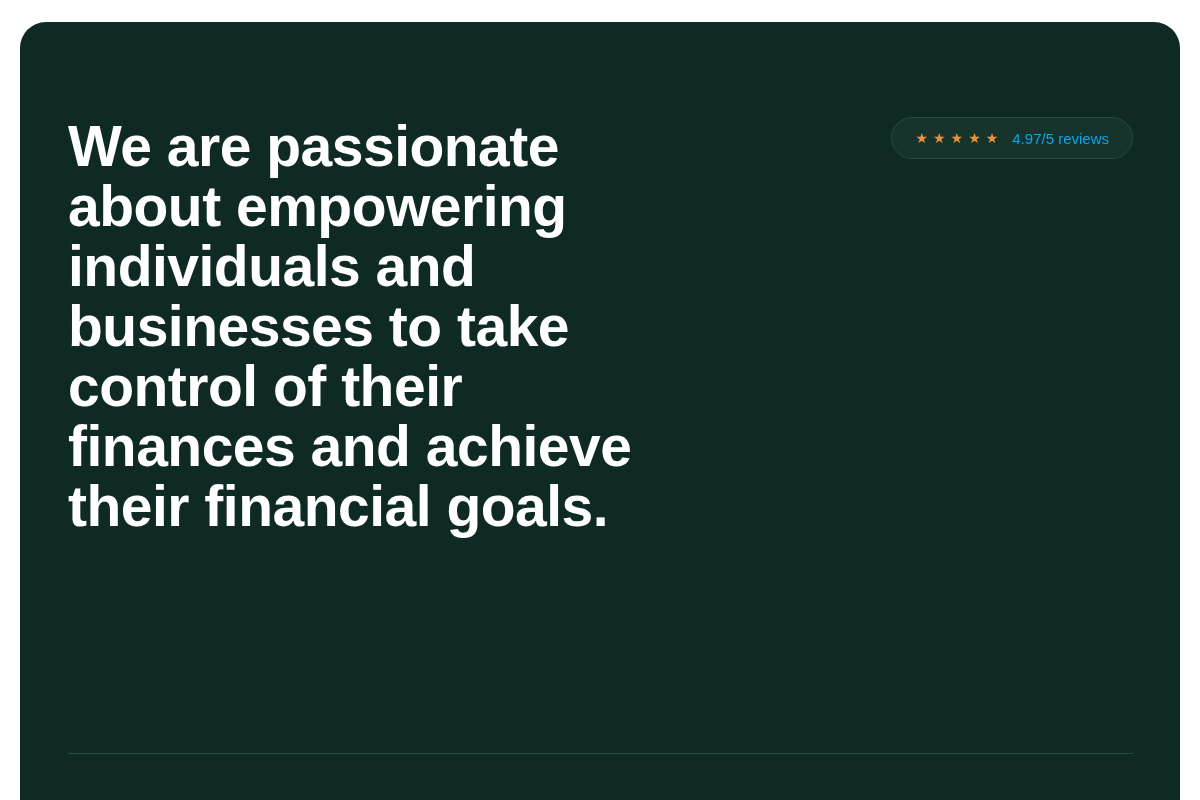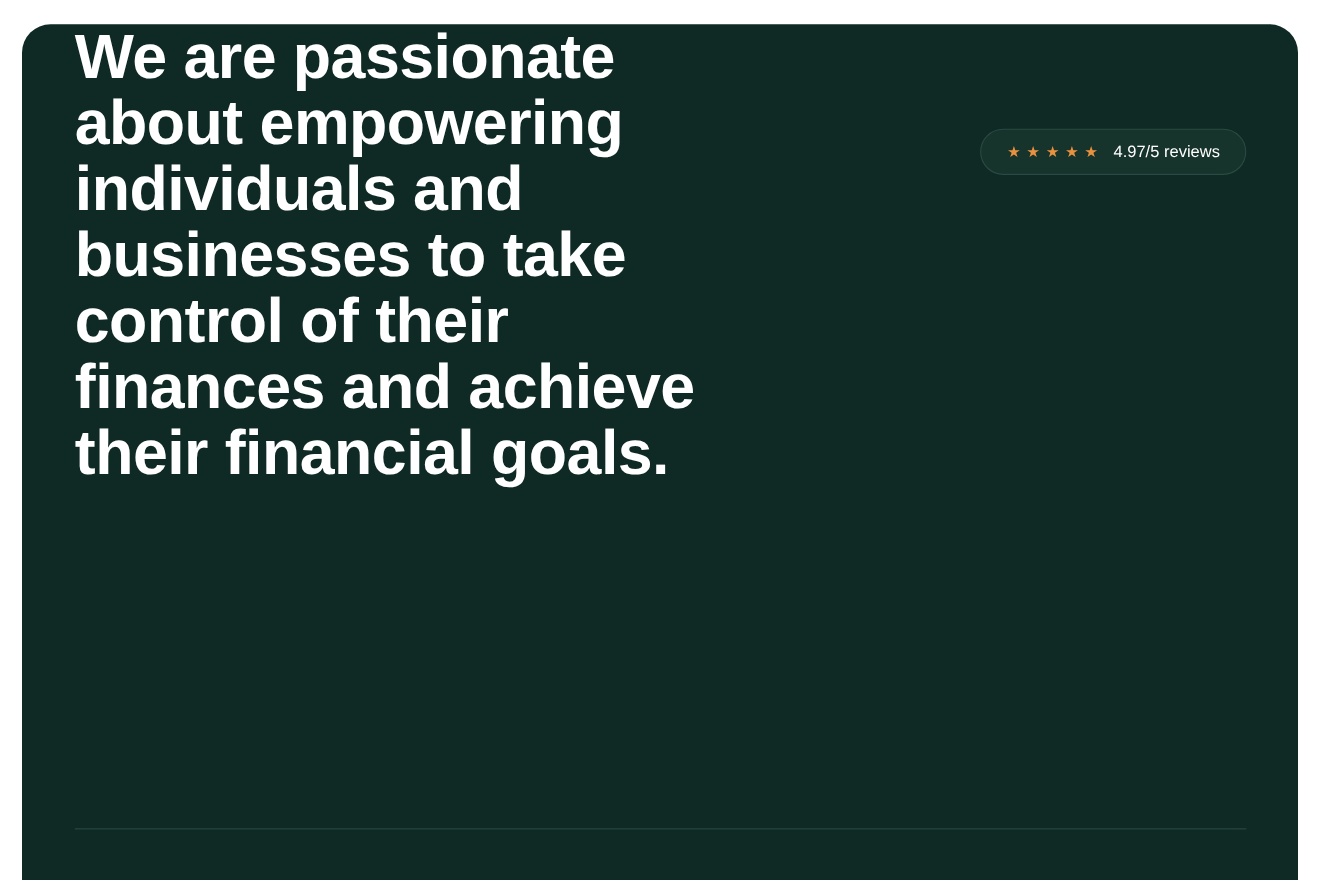--- a/index.html
+++ b/index.html
@@ -33,20 +33,21 @@
     position: absolute;
     left: 48px;            
     top: 0;
     width: 1065px;         
     height: 100%;
   }
 
   
   .hero-row {
     position: relative;
+    padding-top: 94px;
   }
 
   .hero-heading {
     width: 700px;
     color: #ffffff;
     font-size: 57px;
     line-height: 60px;
     font-weight: 700;
     letter-spacing: -0.5px;
     white-space: pre-line;
@@ -75,21 +76,21 @@
   }
 
   .star {
     color: #e8913f;
     font-size: 14px;
     line-height: 1;
     display: inline-block;
   }
 
   .reviews-label {
-    color: #ffffff;
+    color: #0ea5e9;
     font-size: 15px;
     line-height: 1;
     white-space: nowrap;
   }
 
   
   .hero-paragraph {
     margin-top: 44px;
     width: 680px;
     color: #c3d2cc;

